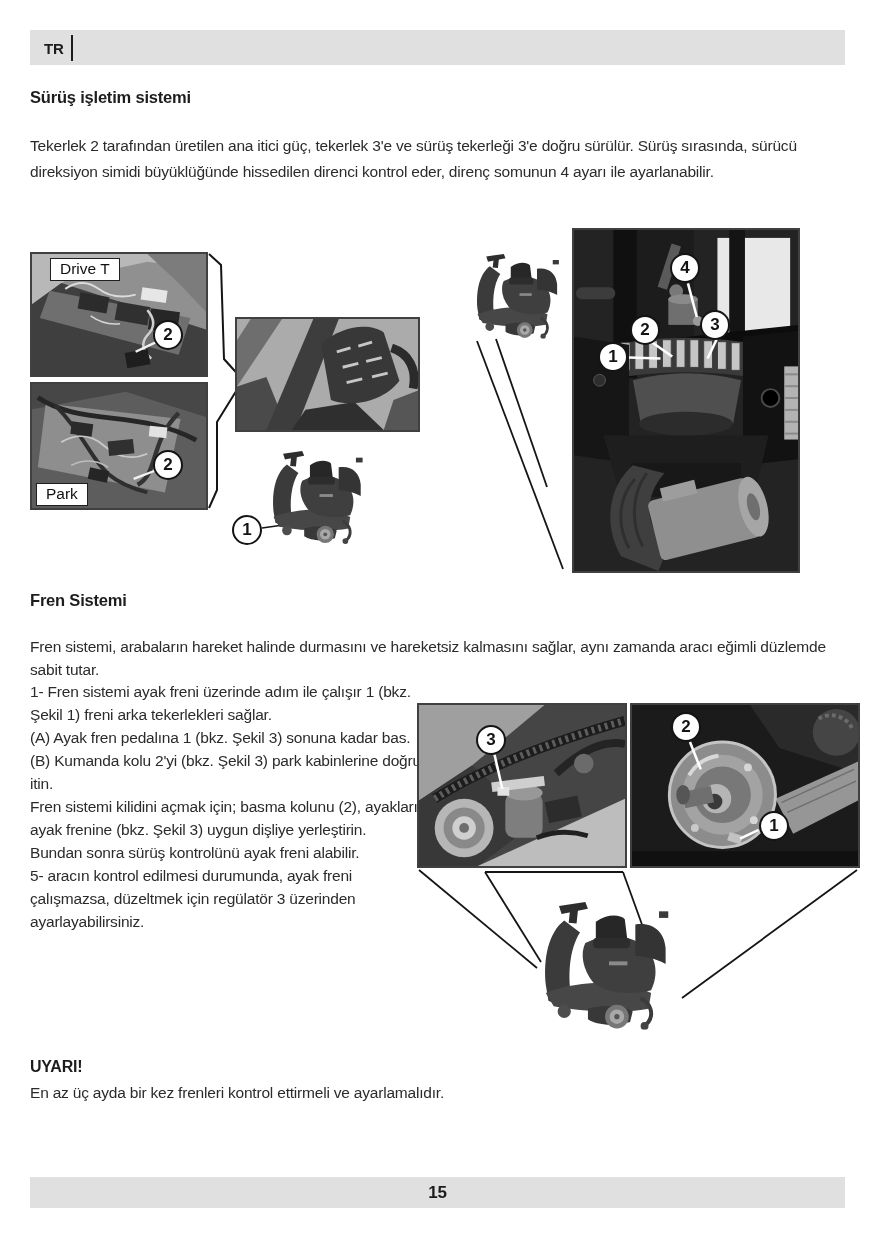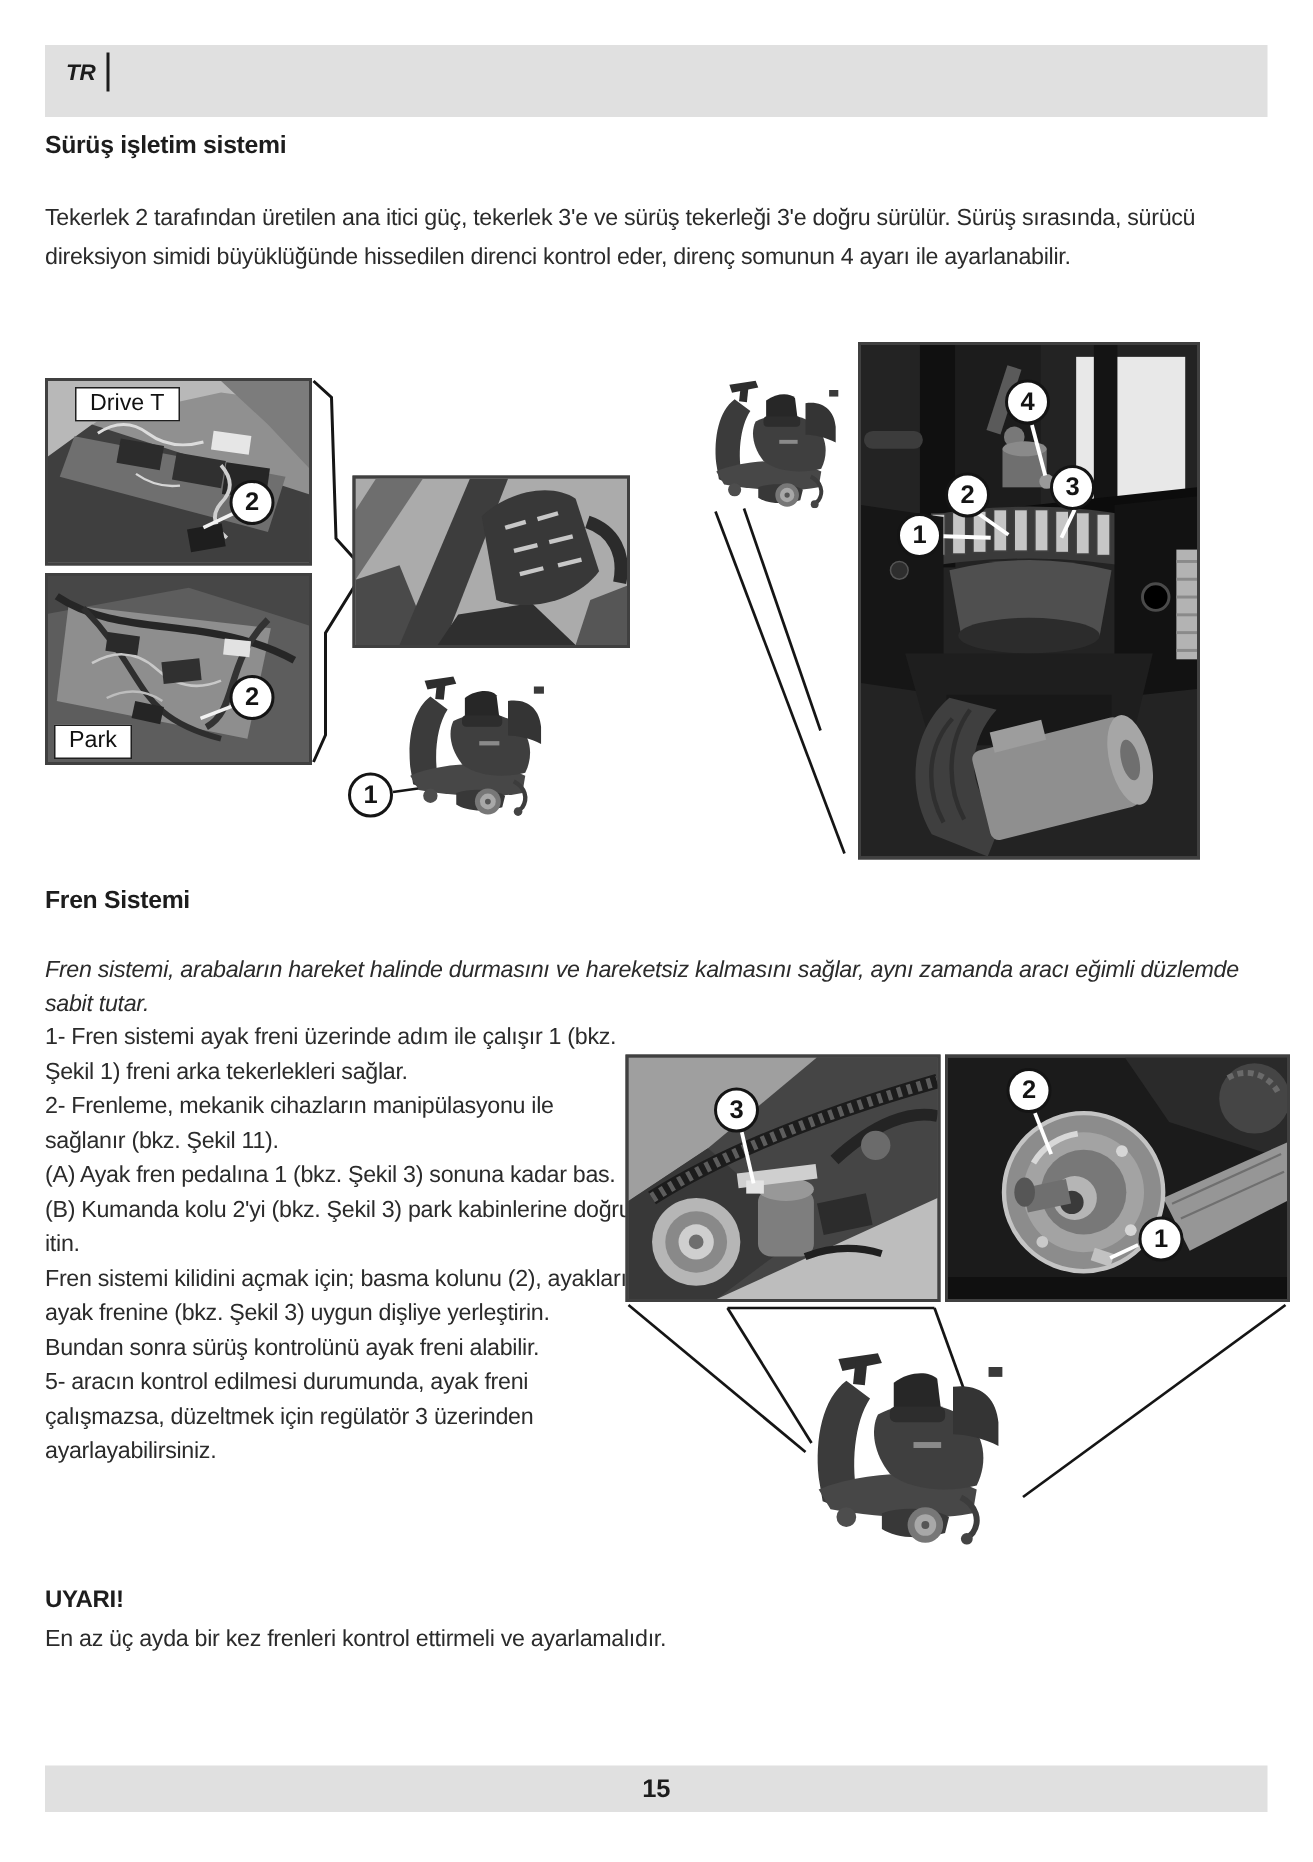--- a/index.html
+++ b/index.html
@@ -3,21 +3,21 @@
 <meta charset="utf-8">
 <style>
   * { margin:0; padding:0; box-sizing:border-box; }
   html,body { background:#fff; }
   body {
     width:875px; height:1241px; position:relative; overflow:hidden;
     font-family:"Liberation Sans", sans-serif; color:#262626;
     letter-spacing:-0.2px;
   }
   .bar { position:absolute; left:30px; width:815px; background:#e0e0e0; }
-  .header-bar { top:30px; height:48px;font-style:italic; }
+  .header-bar { top:30px; height:35px; }
   .header-bar .lang { position:absolute; left:14px; top:10px; font-size:15px; font-weight:bold; color:#1c1c1c; }
   .header-divider { position:absolute; left:41px; top:5px; width:2px; height:26px; background:#1c1c1c; }
   .footer-bar { top:1177px; height:31px; display:flex; align-items:center; justify-content:center; }
   .footer-bar .pagenum { font-size:17px; font-weight:bold; color:#1c1c1c; }
 
   .h-title { position:absolute; left:30px; font-size:16.5px; font-weight:bold; color:#1d1d1d; }
   .para { position:absolute; left:30px; width:818px; font-size:15.5px; line-height:26px; color:#2b2b2b; }
 
   .steps { position:absolute; left:30px; top:680px; width:392px; font-size:15.5px; line-height:23px; color:#2b2b2b; }
   .steps p { margin:0; }
@@ -214,25 +214,24 @@
   <div class="callout" style="left:123px; top:95px;">2</div>
   <div class="callout" style="left:123px; top:225px;">2</div>
   <div class="callout" style="left:202px; top:290px;">1</div>
   <div class="callout" style="left:640px; top:28px;">4</div>
   <div class="callout" style="left:600px; top:90px;">2</div>
   <div class="callout" style="left:670px; top:85px;">3</div>
   <div class="callout" style="left:568px; top:117px;">1</div>
 </div>
 
 <div class="h-title" style="top:591px">Fren Sistemi</div>
-<div class="para" style="top:635px; line-height:23px;font-style:italic;">Fren sistemi, arabaların hareket halinde durmasını ve hareketsiz kalmasını sağlar, aynı zamanda aracı eğimli düzlemde sabit tutar.</div>
+<div class="para" style="top:635px; line-height:23px;">Fren sistemi, arabaların hareket halinde durmasını ve hareketsiz kalmasını sağlar, aynı zamanda aracı eğimli düzlemde sabit tutar.</div>
 
 <div class="steps">
   <p>1- Fren sistemi ayak freni üzerinde adım ile çalışır 1 (bkz. Şekil 1) freni arka tekerlekleri sağlar.</p>
-  <p>2- Frenleme, mekanik cihazların manipülasyonu ile sağlanır (bkz. Şekil 11).</p>
   <p>(A) Ayak fren pedalına 1 (bkz. Şekil 3) sonuna kadar bas.</p>
   <p>(B) Kumanda kolu 2'yi (bkz. Şekil 3) park kabinlerine doğru itin.</p>
   <p>Fren sistemi kilidini açmak için; basma kolunu (2), ayakları ayak frenine (bkz. Şekil 3) uygun dişliye yerleştirin. Bundan sonra sürüş kontrolünü ayak freni alabilir.</p>
   <p>5- aracın kontrol edilmesi durumunda, ayak freni çalışmazsa, düzeltmek için regülatör 3 üzerinden ayarlayabilirsiniz.</p>
 </div>
 
 <div class="figure" style="left:415px; top:700px; width:445px; height:355px;">
   <svg class="fig-lines" viewBox="0 0 445 355">
     <line x1="4" y1="170" x2="122" y2="268" stroke="#151515" stroke-width="1.8"></line>
     <line x1="70" y1="172" x2="208" y2="172" stroke="#151515" stroke-width="1.8"></line>

